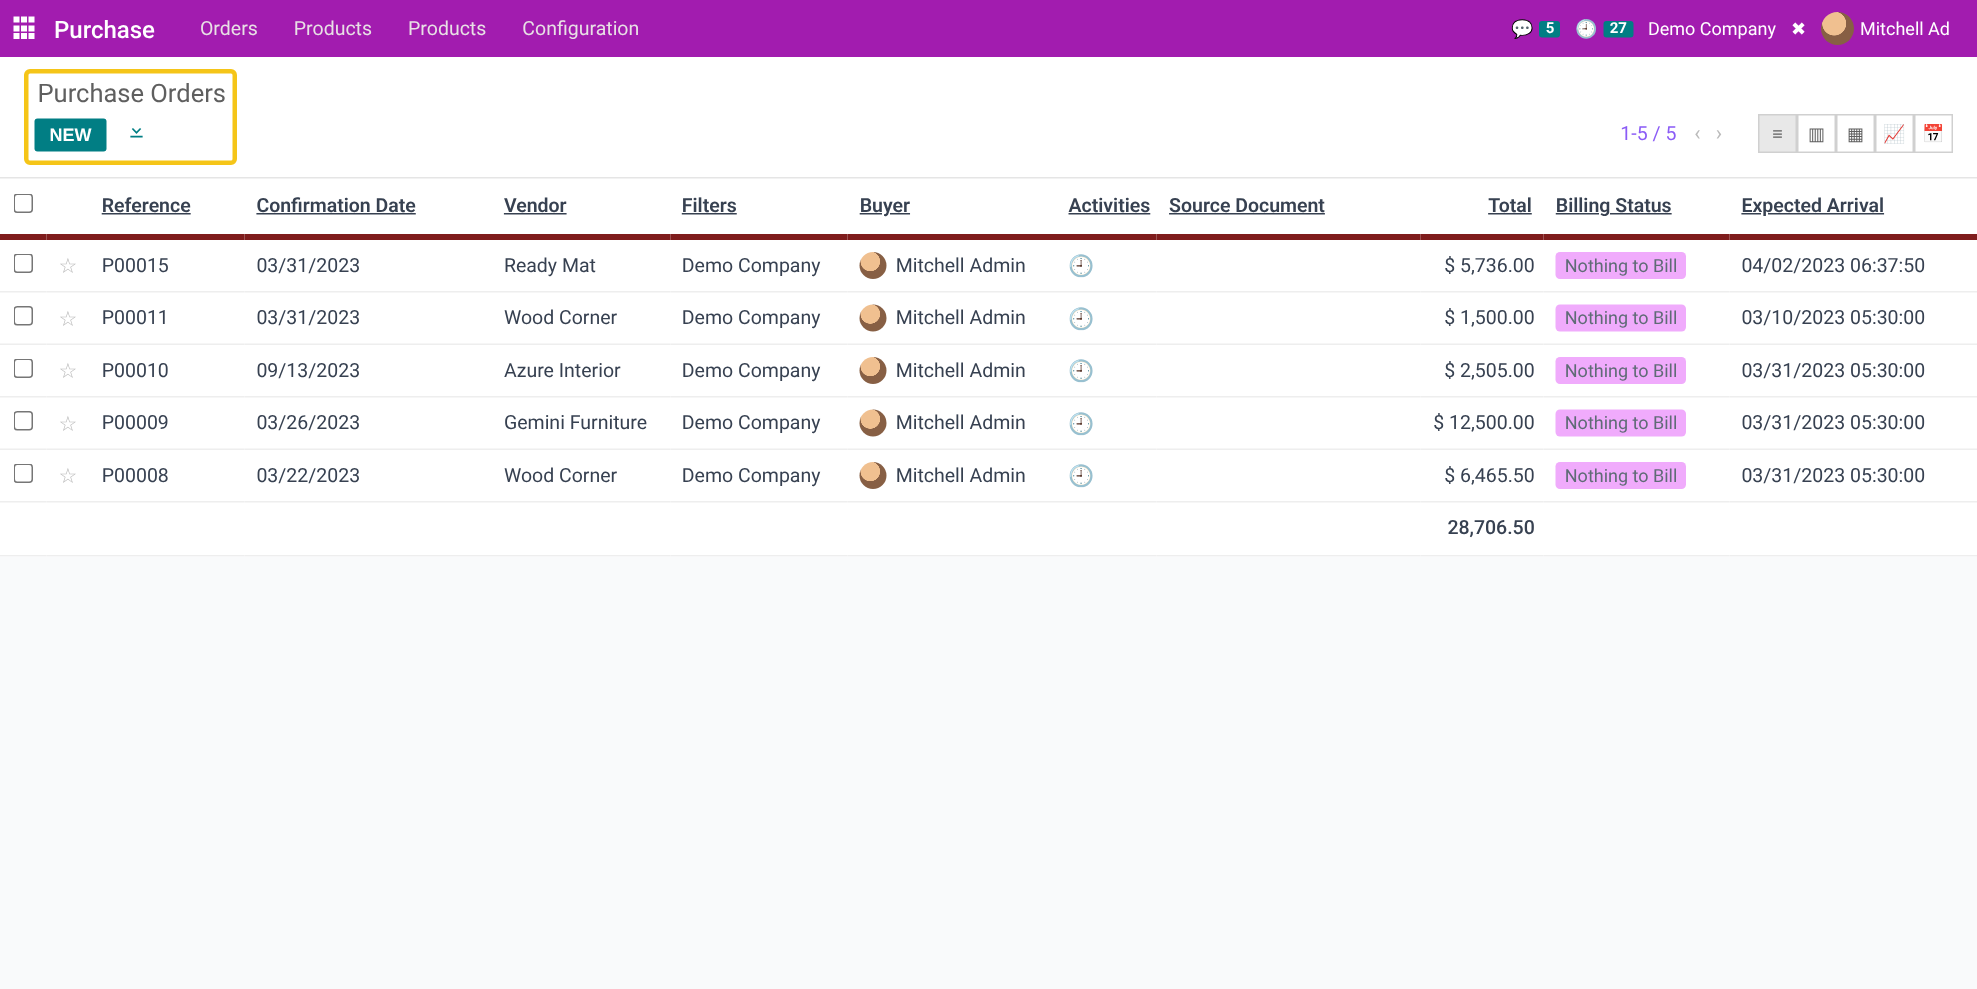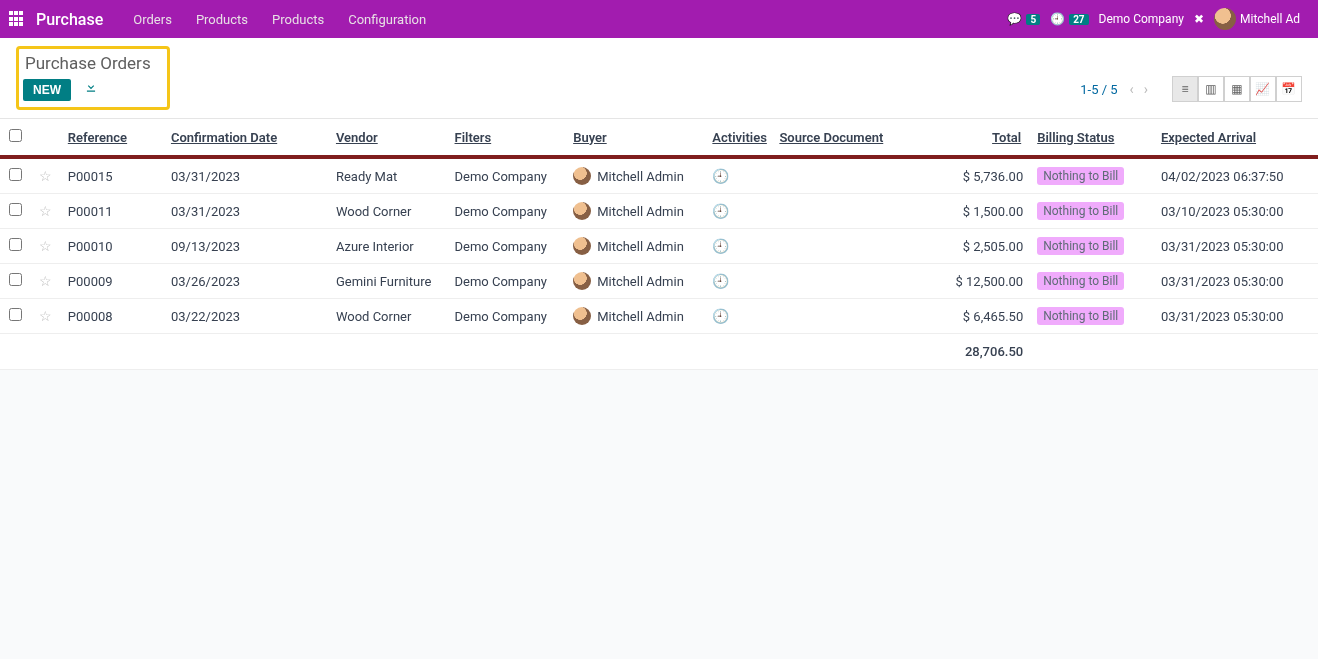--- a/index.html
+++ b/index.html
@@ -9,30 +9,30 @@
 .apps-icon span { width: 4px; height: 4px; background: #fff; }
 .brand { font-size: 16px; font-weight: 500; margin-right: 18px; }
 .nav-item { font-size: 13px; color: #e8e0e5; padding: 0 12px; cursor: pointer; }
 .spacer { flex: 1; }
 .right-chip { display: inline-flex; align-items: center; gap: 4px; margin-right: 10px; cursor: pointer; font-size: 12px; }
 .badge { background: #017e84; color: #fff; border-radius: 2px; padding: 0 4px; font-size: 10px; font-weight: bold; }
 .badge-alt { background: #017e84; }
 .avatar-sm { width: 22px; height: 22px; border-radius: 50%; background: radial-gradient(circle at 40% 35%, #f0c090 40%, #875f44 42%); display:inline-block; }
 .control-area { background: #fff; padding: 8px 16px 8px 16px; display: flex; align-items: flex-start; }
 .left-block { position: relative; }
-.highlight-box { border: 3px solid #f5c518; border-radius: 4px; padding: 4px 16px 6px 4px; display: inline-block; }
+.highlight-box { border: 3px solid #f5c518; border-radius: 4px; padding: 4px 4px 6px 4px; display: inline-block; }
 .page-title { font-size: 17px; color: #5f5f5f; font-weight: 400; margin-bottom: 6px; padding-left: 2px; }
 .btn-new { background: #0b7285; background: #01666b; background:#017e84; color: #fff; border: none; padding: 4px 10px; font-size: 12px; font-weight: bold; cursor: pointer; border-radius: 2px; }
 .btn-dl { background: transparent; border: none; color: #017e84; font-size: 14px; margin-left: 10px; cursor: pointer; }
 .search-col { flex:1; margin-left: 40px; }
 .search-input { width: 640px; padding: 6px 8px; border: none; border-bottom: 1px solid #d0d0d0; font-size: 13px; outline: none; }
 .search-tools { display: flex; align-items: center; margin-top: 8px; gap: 22px; }
 .tool { display: inline-flex; align-items: center; gap: 4px; color: #5f5f5f; cursor: pointer; font-size: 13px; }
 .right-block { display:flex; align-items:center; gap: 6px; margin-left: auto; padding-top: 30px; }
-.pager { color:#0369a1; font-size:13px; margin-right: 4px; }
+.pager { color:#8b5cf6; font-size:13px; margin-right: 4px; }
 .chev { color:#bbb; cursor:pointer; padding:0 2px; font-size: 14px; }
 .view-btns { display:flex; gap:0; margin-left: 16px; }
 .view-btn { width:26px; height:26px; border:1px solid #d0d0d0; display:flex; align-items:center; justify-content:center; cursor:pointer; color:#5f5f5f; font-size:12px; background:#fff; }
 .view-btn.active { background:#e8e8e8; }
 .table-wrap { background:#fff; border-top:1px solid #e5e5e5; }
 table { width:100%; border-collapse: collapse; table-layout: fixed; }
 th { text-align:left; font-weight:600; font-size:13px; color:#374151; padding: 10px 8px; border-bottom:4px solid #7f1d1d;text-decoration:underline; }
 td { padding: 8px 8px; border-bottom:1px solid #eee; font-size:13px; color:#374151; vertical-align: middle; }
 .chk { width: 30px; text-align:center; }
 .star-col { width: 28px; }

